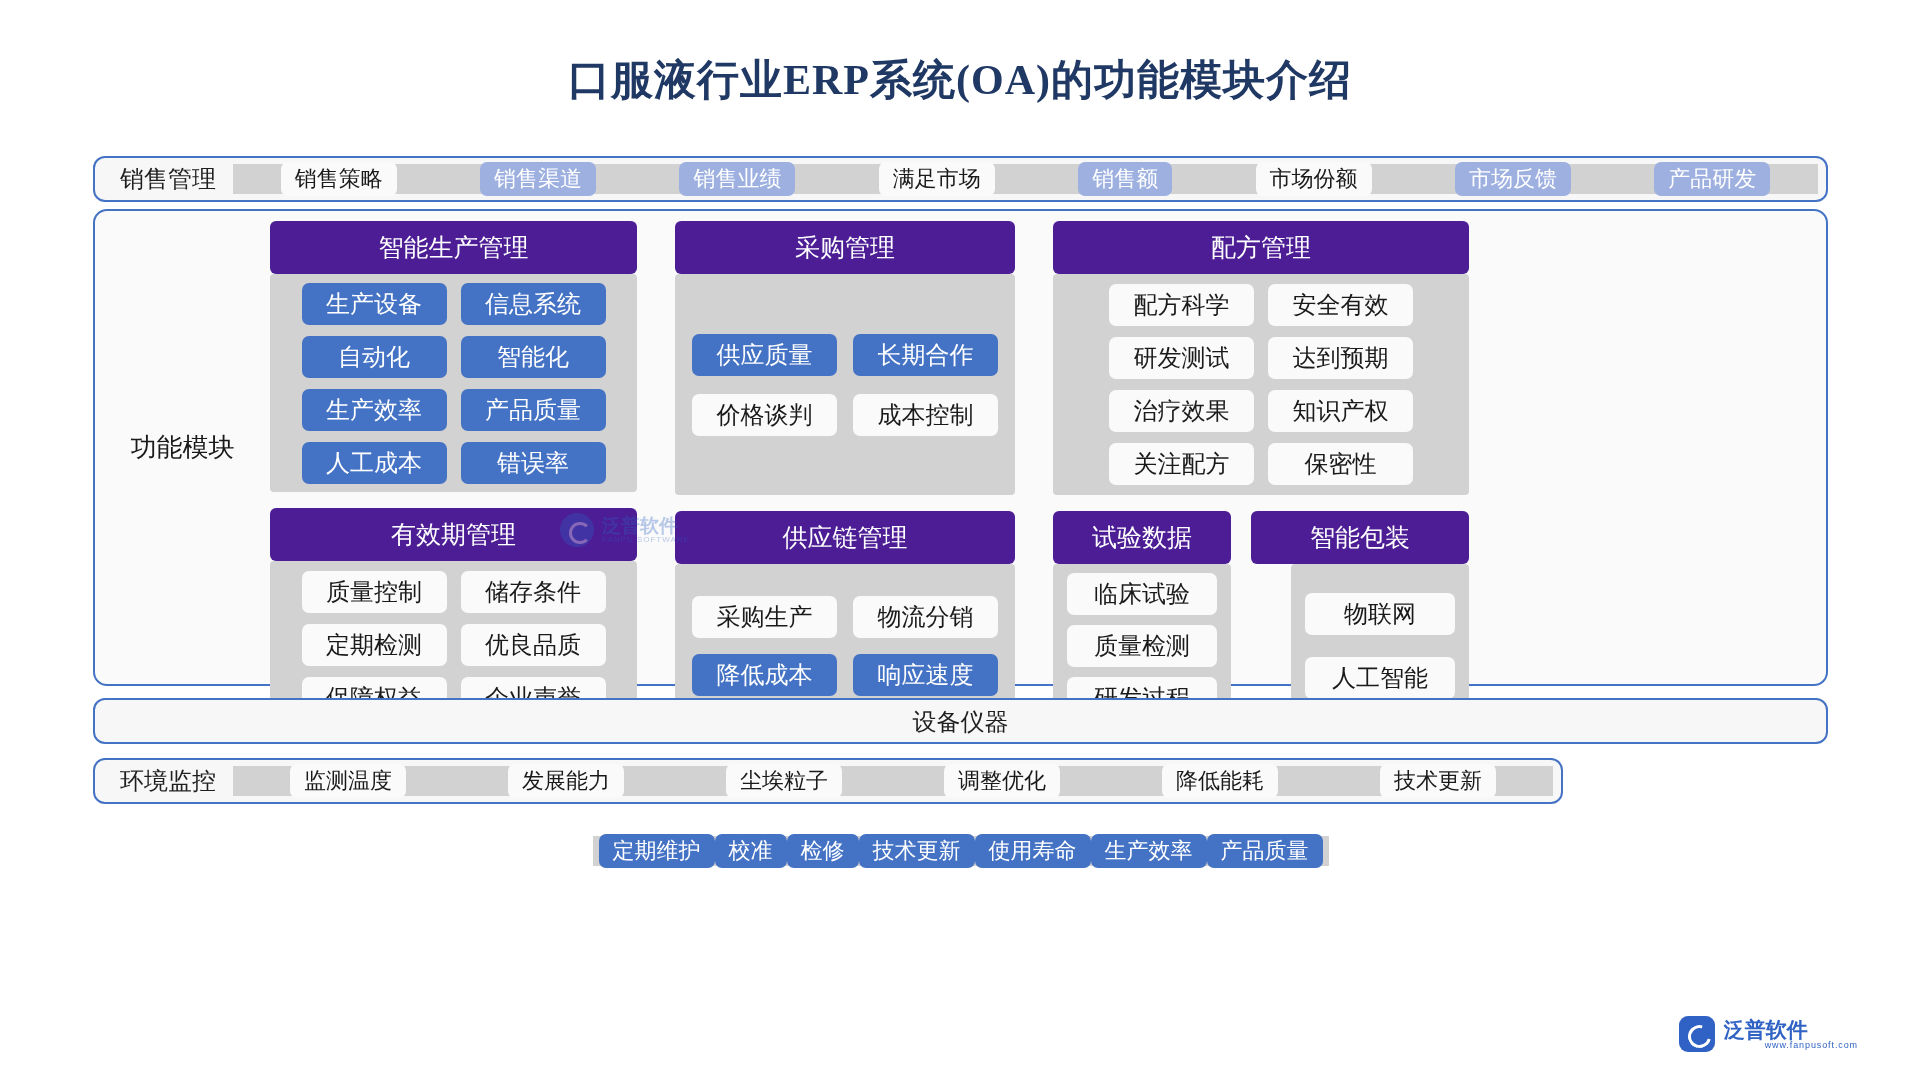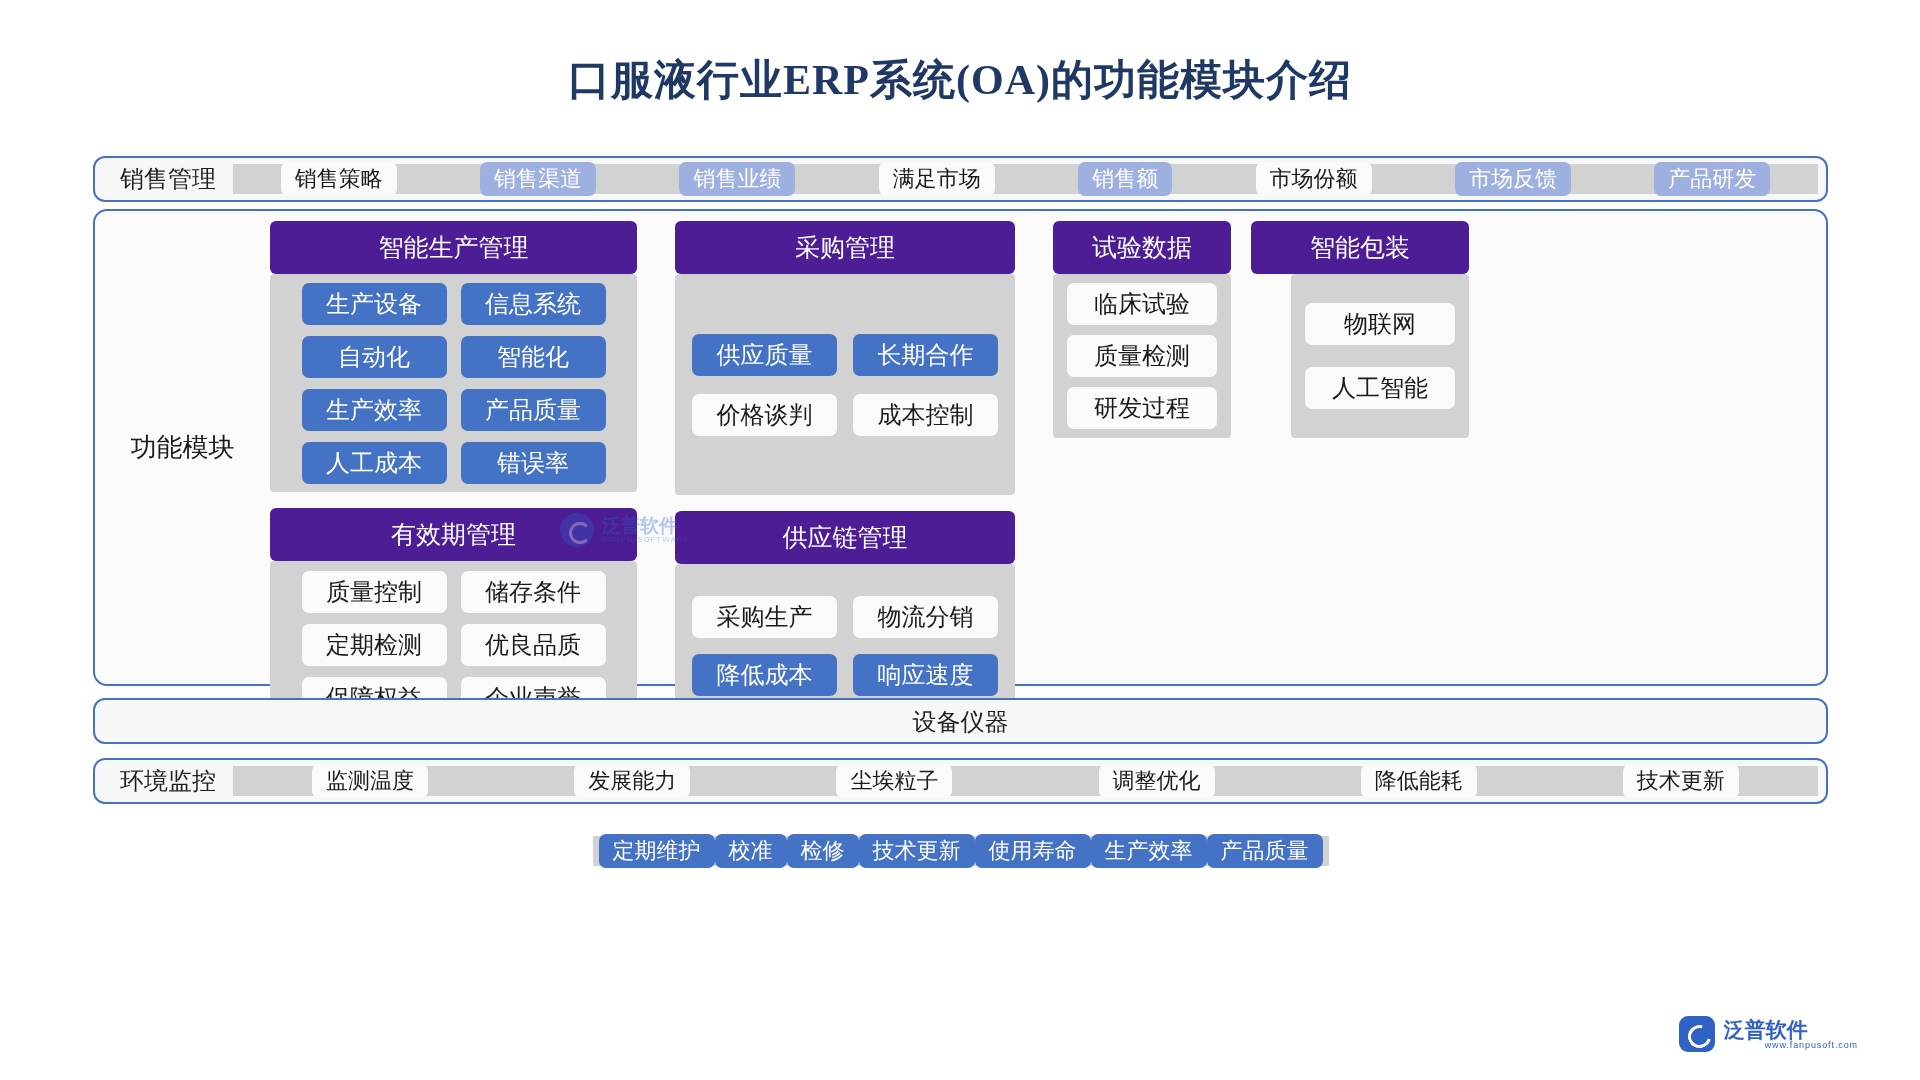--- a/index.html
+++ b/index.html
@@ -124,21 +124,21 @@
   .p-pack .panel-body { height: 164px; flex-direction: column; flex-wrap: nowrap; justify-content: center; gap: 22px; margin-left: 40px; }
 
   .col-3-split { display: flex; gap: 20px; justify-content: space-between; }
   .col-3-split .panel { flex: 1 1 0; }
 
   
   .band-equip {
     left: 93px; top: 698px; width: 1735px; height: 46px; flex-direction: column;
   }
   .band-env {
-    left: 93px; top: 758px; width: 1735px; height: 46px;
+    left: 93px; top: 758px; width: 1470px; height: 46px;
   }
   .band-sales {
     left: 93px; top: 156px; width: 1735px; height: 46px;
   }
   .band-sales .band-label, .band-equip .band-label, .band-env .band-label {
     flex: 0 0 130px;
     font-size: 24px;
     padding: 0;
   }
   .band .chip { padding: 6px 14px; font-size: 22px; }
@@ -255,20 +255,33 @@
           <div class="panel-body two-col" id="sup-body">
               <div class="chip white">采购生产</div>
               <div class="chip white">物流分销</div>
               <div class="chip blue">降低成本</div>
               <div class="chip blue">响应速度</div>
             </div>
         </div>
       </div>
 
       <div class="col col-3">
+        <div class="panel p-form">
+          <div class="panel-head">配方管理</div>
+          <div class="panel-body two-col" id="form-body">
+              <div class="chip white">配方科学</div>
+              <div class="chip white">安全有效</div>
+              <div class="chip white">研发测试</div>
+              <div class="chip white">达到预期</div>
+              <div class="chip white">治疗效果</div>
+              <div class="chip white">知识产权</div>
+              <div class="chip white">关注配方</div>
+              <div class="chip white">保密性</div>
+            </div>
+        </div>
         <div class="col-3-split">
           <div class="panel p-test">
             <div class="panel-head">试验数据</div>
             <div class="panel-body one-col" id="test-body">
                 <div class="chip white">临床试验</div>
                 <div class="chip white">质量检测</div>
                 <div class="chip white">研发过程</div>
               </div>
           </div>
           <div class="panel p-pack">

